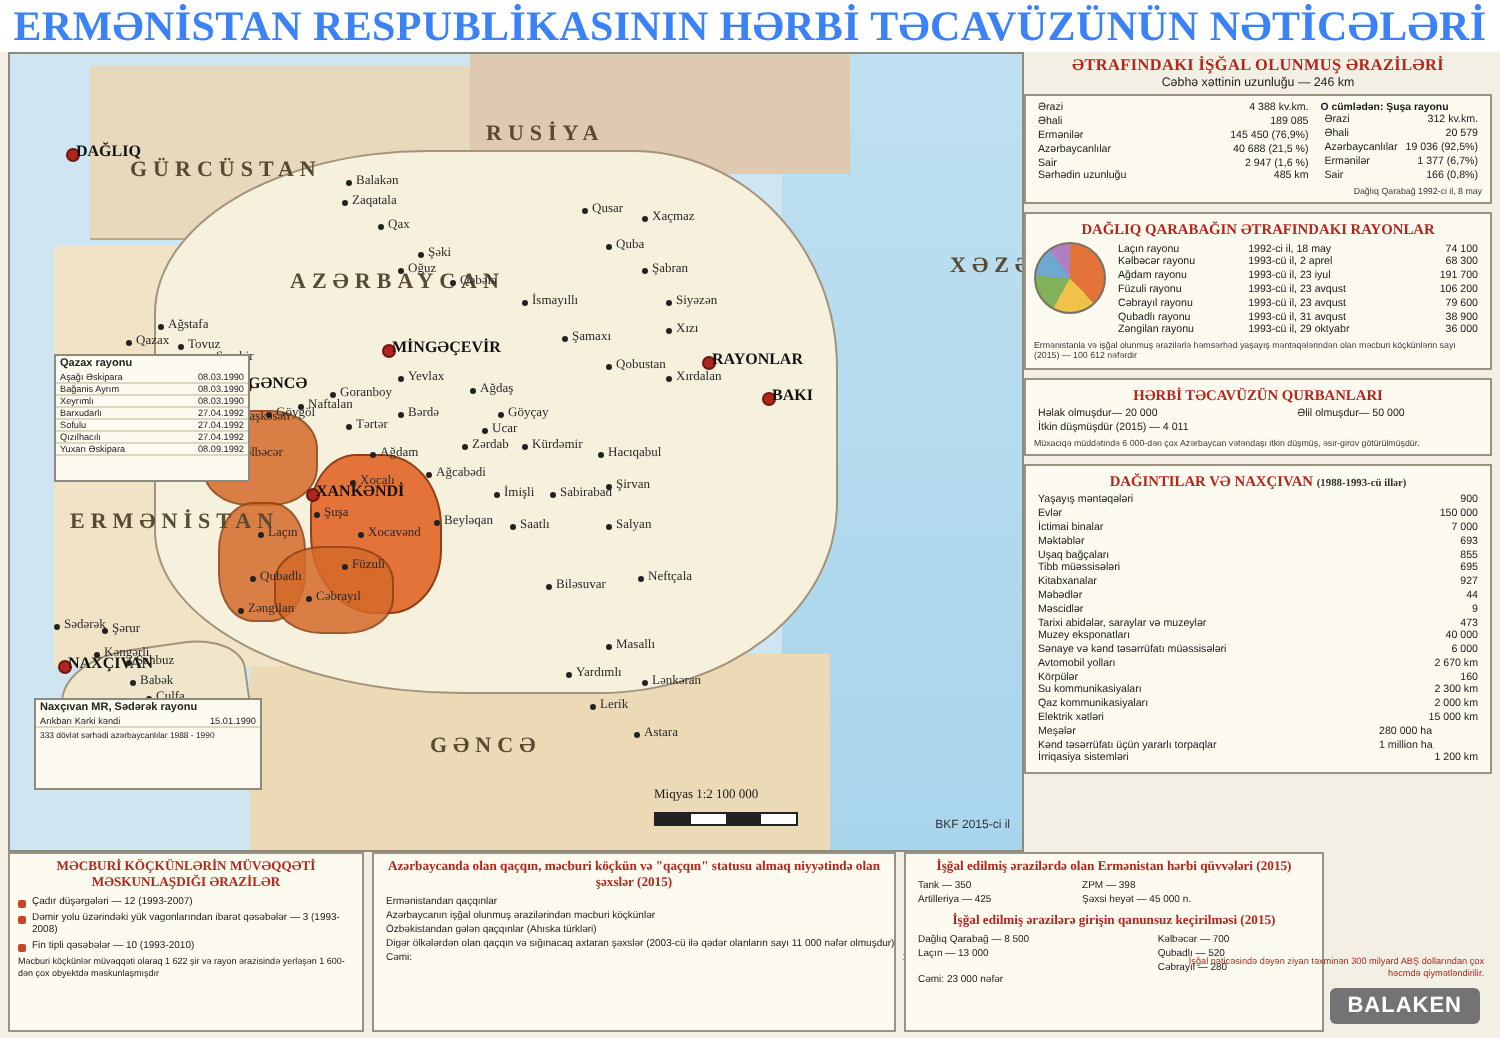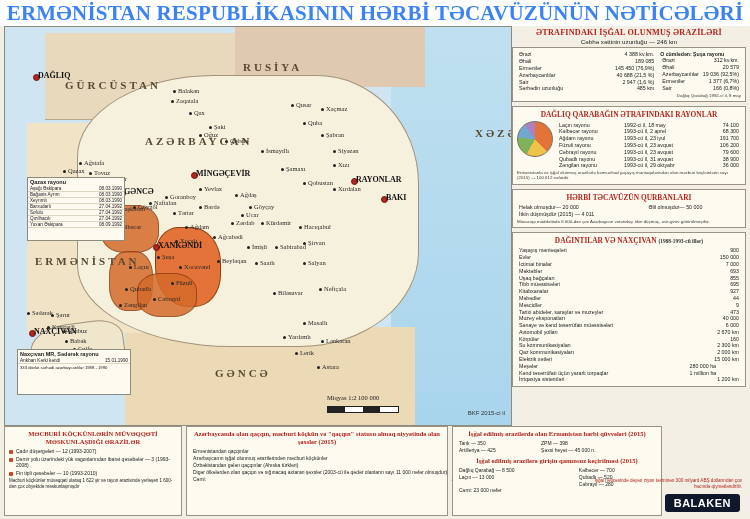--- a/index.html
+++ b/index.html
@@ -74,21 +74,21 @@
   
   .bottom{position:absolute;left:4px;top:426px;width:742px;height:90px;display:flex;gap:4px;}
   .bpanel{background:#fdfaf0;border:1px solid #9a9383;padding:3px 4px;}
   .bpanel h4{margin:0 0 2px;font-size:6.6px;font-family:"Liberation Serif",serif;
     color:#b3261e;text-align:center;font-weight:bold;line-height:8px;}
   .bul{font-size:5px;line-height:6.6px;margin:0;padding-left:0;list-style:none;}
   .bul li{position:relative;padding-left:7px;margin-bottom:1px;}
   .bul li:before{content:"";position:absolute;left:0;top:2px;width:4px;height:4px;
     background:#c8452a;border-radius:1px;}
   .ftnote{font-size:4.5px;line-height:5.6px;margin-top:2px;}
-  .balaken{position:absolute;right:6px;bottom:4px;background:#0f172a;color:#fff;
+  .balaken{position:absolute;right:6px;bottom:4px;background:#737373;color:#fff;
     font-weight:bold;font-size:11px;padding:3px 9px;border-radius:3px;letter-spacing:.5px;text-align:right;}
   .bline{font-size:4.6px;color:#b3261e;text-align:right;line-height:5.6px;}
 </style>
 </head>
 <body>
 
 <div id="root">
 
   <div class="titlebar">
     <div class="t">ERMƏNİSTAN RESPUBLİKASININ HƏRBİ TƏCAVÜZÜNÜN   NƏTİCƏLƏRİ</div>

